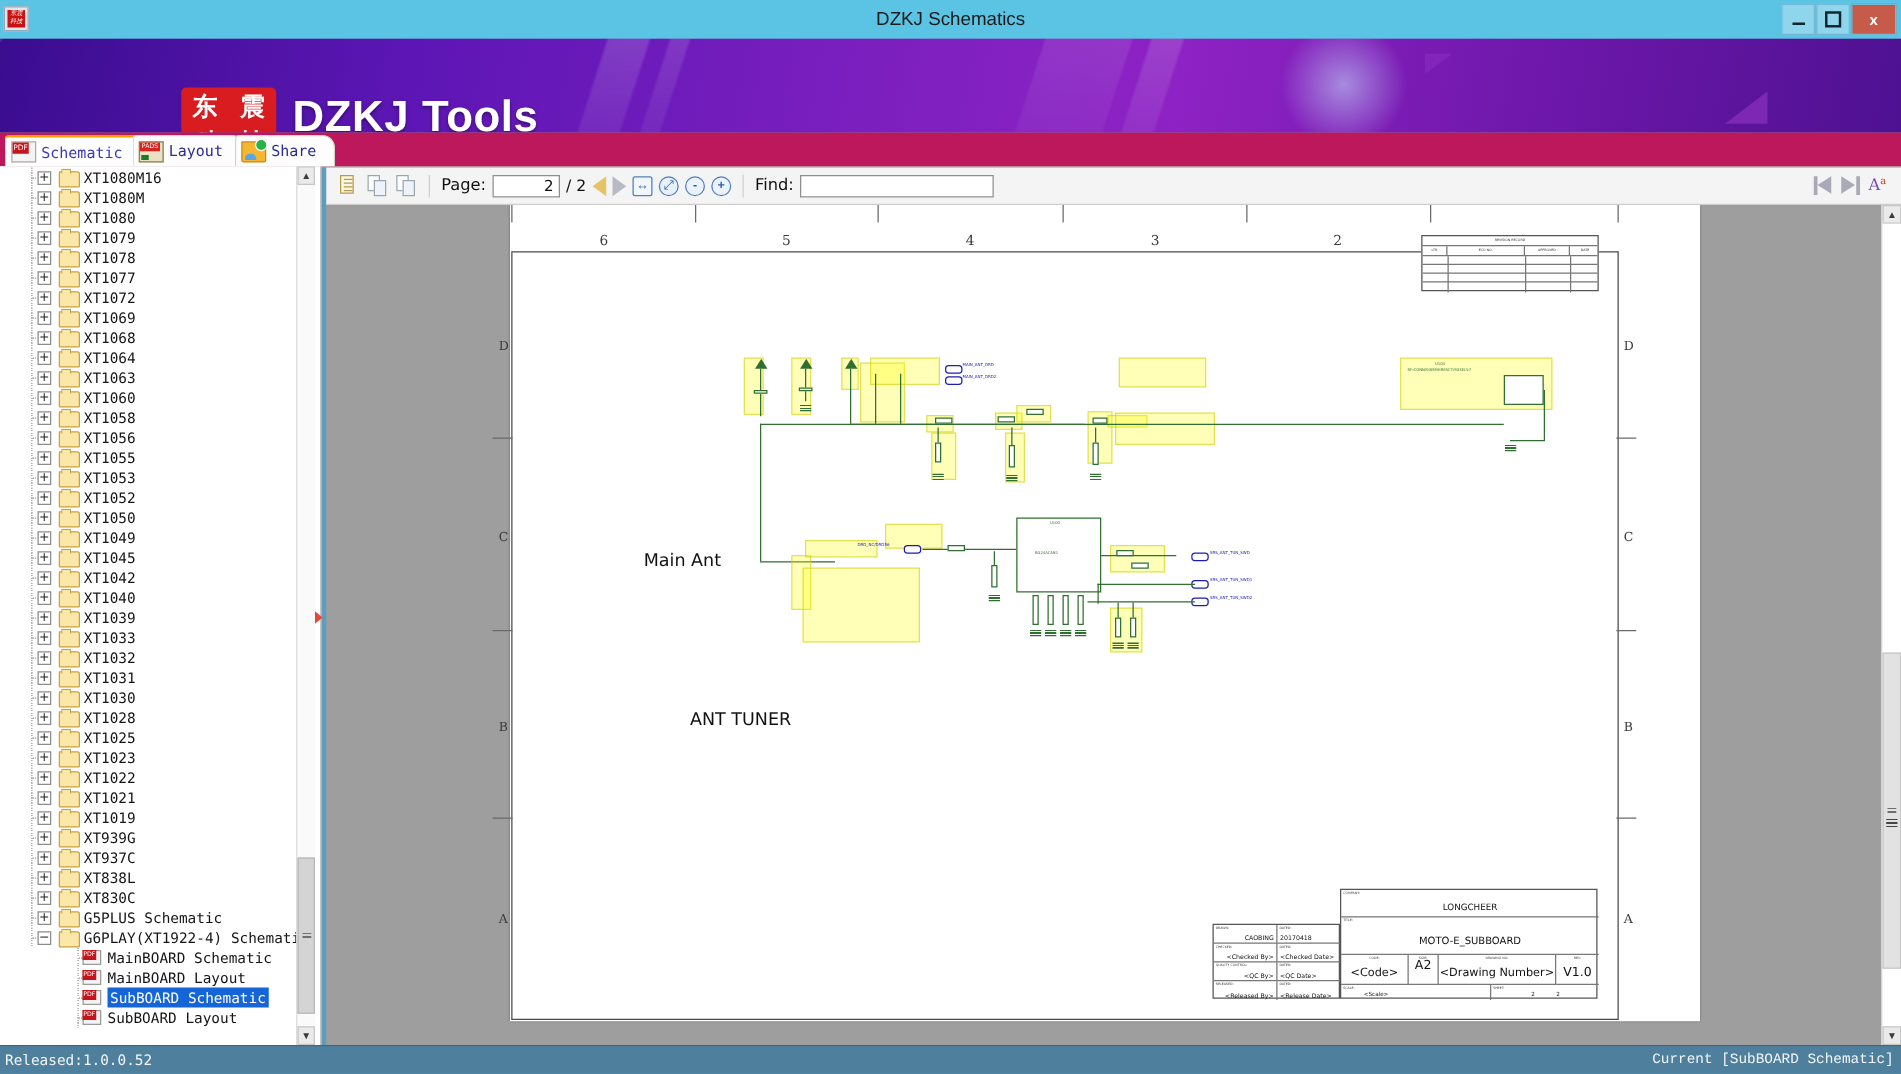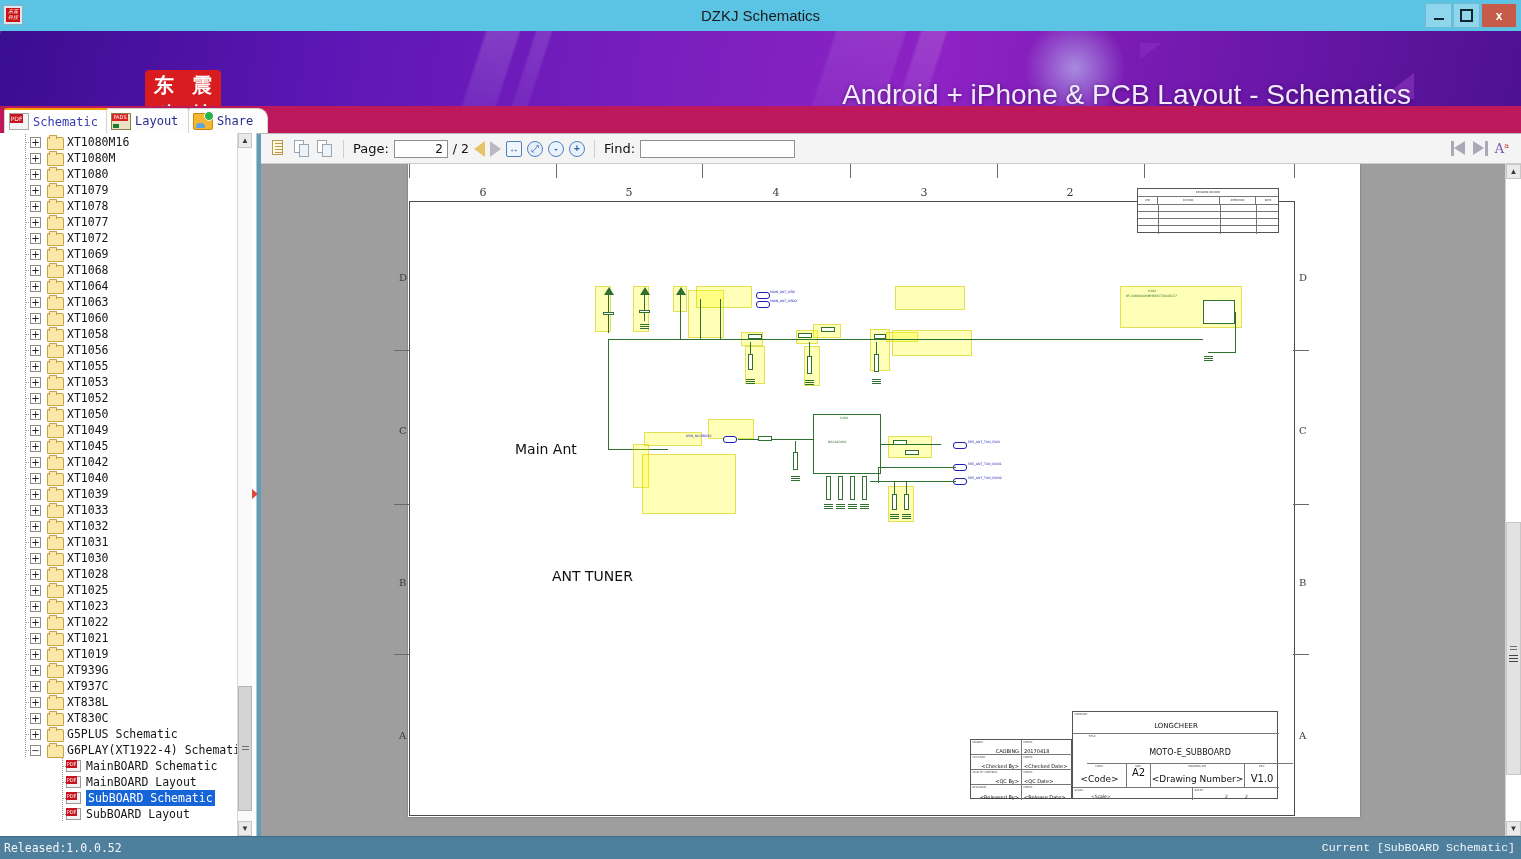--- a/index.html
+++ b/index.html
@@ -237,21 +237,21 @@
     <div class="streak s3"></div>
     <div class="streak s4"></div>
     <div class="tri t1"></div>
     <div class="tri t2"></div>
     <div class="logo">
       <span>东</span>
       <span>震</span>
       <span>科</span>
       <span>技</span>
     </div>
-    <div class="banner-sub">Android + iPhone &amp; PCB Layout - Schematics</div>
+    <div class="brand">DZKJ Tools</div>
   </div>
 
   <div class="tabstrip">
     <div class="mtab active" style="left:4px;width:115px;">
       <span class="ic ic-pdf"></span>
       <span class="lbl">Schematic</span>
     </div>
     <div class="mtab" style="left:106px;width:90px;">
       <span class="ic ic-pads"></span>
       <span class="lbl">Layout</span>
@@ -829,21 +829,21 @@
             <span class="tbk">DATED:</span>
             <span class="tbv" style="right:auto;left:2px;">&lt;Release Date&gt;</span>
           </div>
       </div>
 
       <div class="tb" style="left:664px;top:547px;width:206px;height:88px;">
         <div class="tbcell" style="left:0;top:0;width:206px;height:22px;border-right:none;">
           <span class="tbk">COMPANY:</span>
           <span class="tbv c" style="bottom:3px;font-size:7px;">LONGCHEER</span>
         </div>
-        <div class="tbcell" style="left:0;top:22px;width:206px;height:30px;border-right:none;margin-left:14px;">
+        <div class="tbcell" style="left:0;top:22px;width:206px;height:30px;border-right:none;">
           <span class="tbk">TITLE:</span>
           <span class="tbv c" style="bottom:6px;font-size:8px;">MOTO-E_SUBBOARD</span>
         </div>
         <div class="tbcell" style="left:0;top:52px;width:54px;height:24px;">
           <span class="tbk c" style="left:0;right:0;text-align:center;">CODE:</span>
           <span class="tbv c" style="bottom:3px;font-size:9px;">&lt;Code&gt;</span>
         </div>
         <div class="tbcell" style="left:54px;top:52px;width:24px;height:24px;">
           <span class="tbk c" style="left:0;right:0;text-align:center;">SIZE:</span>
           <span class="tbv c" style="bottom:9px;font-size:10px;">A2</span>

